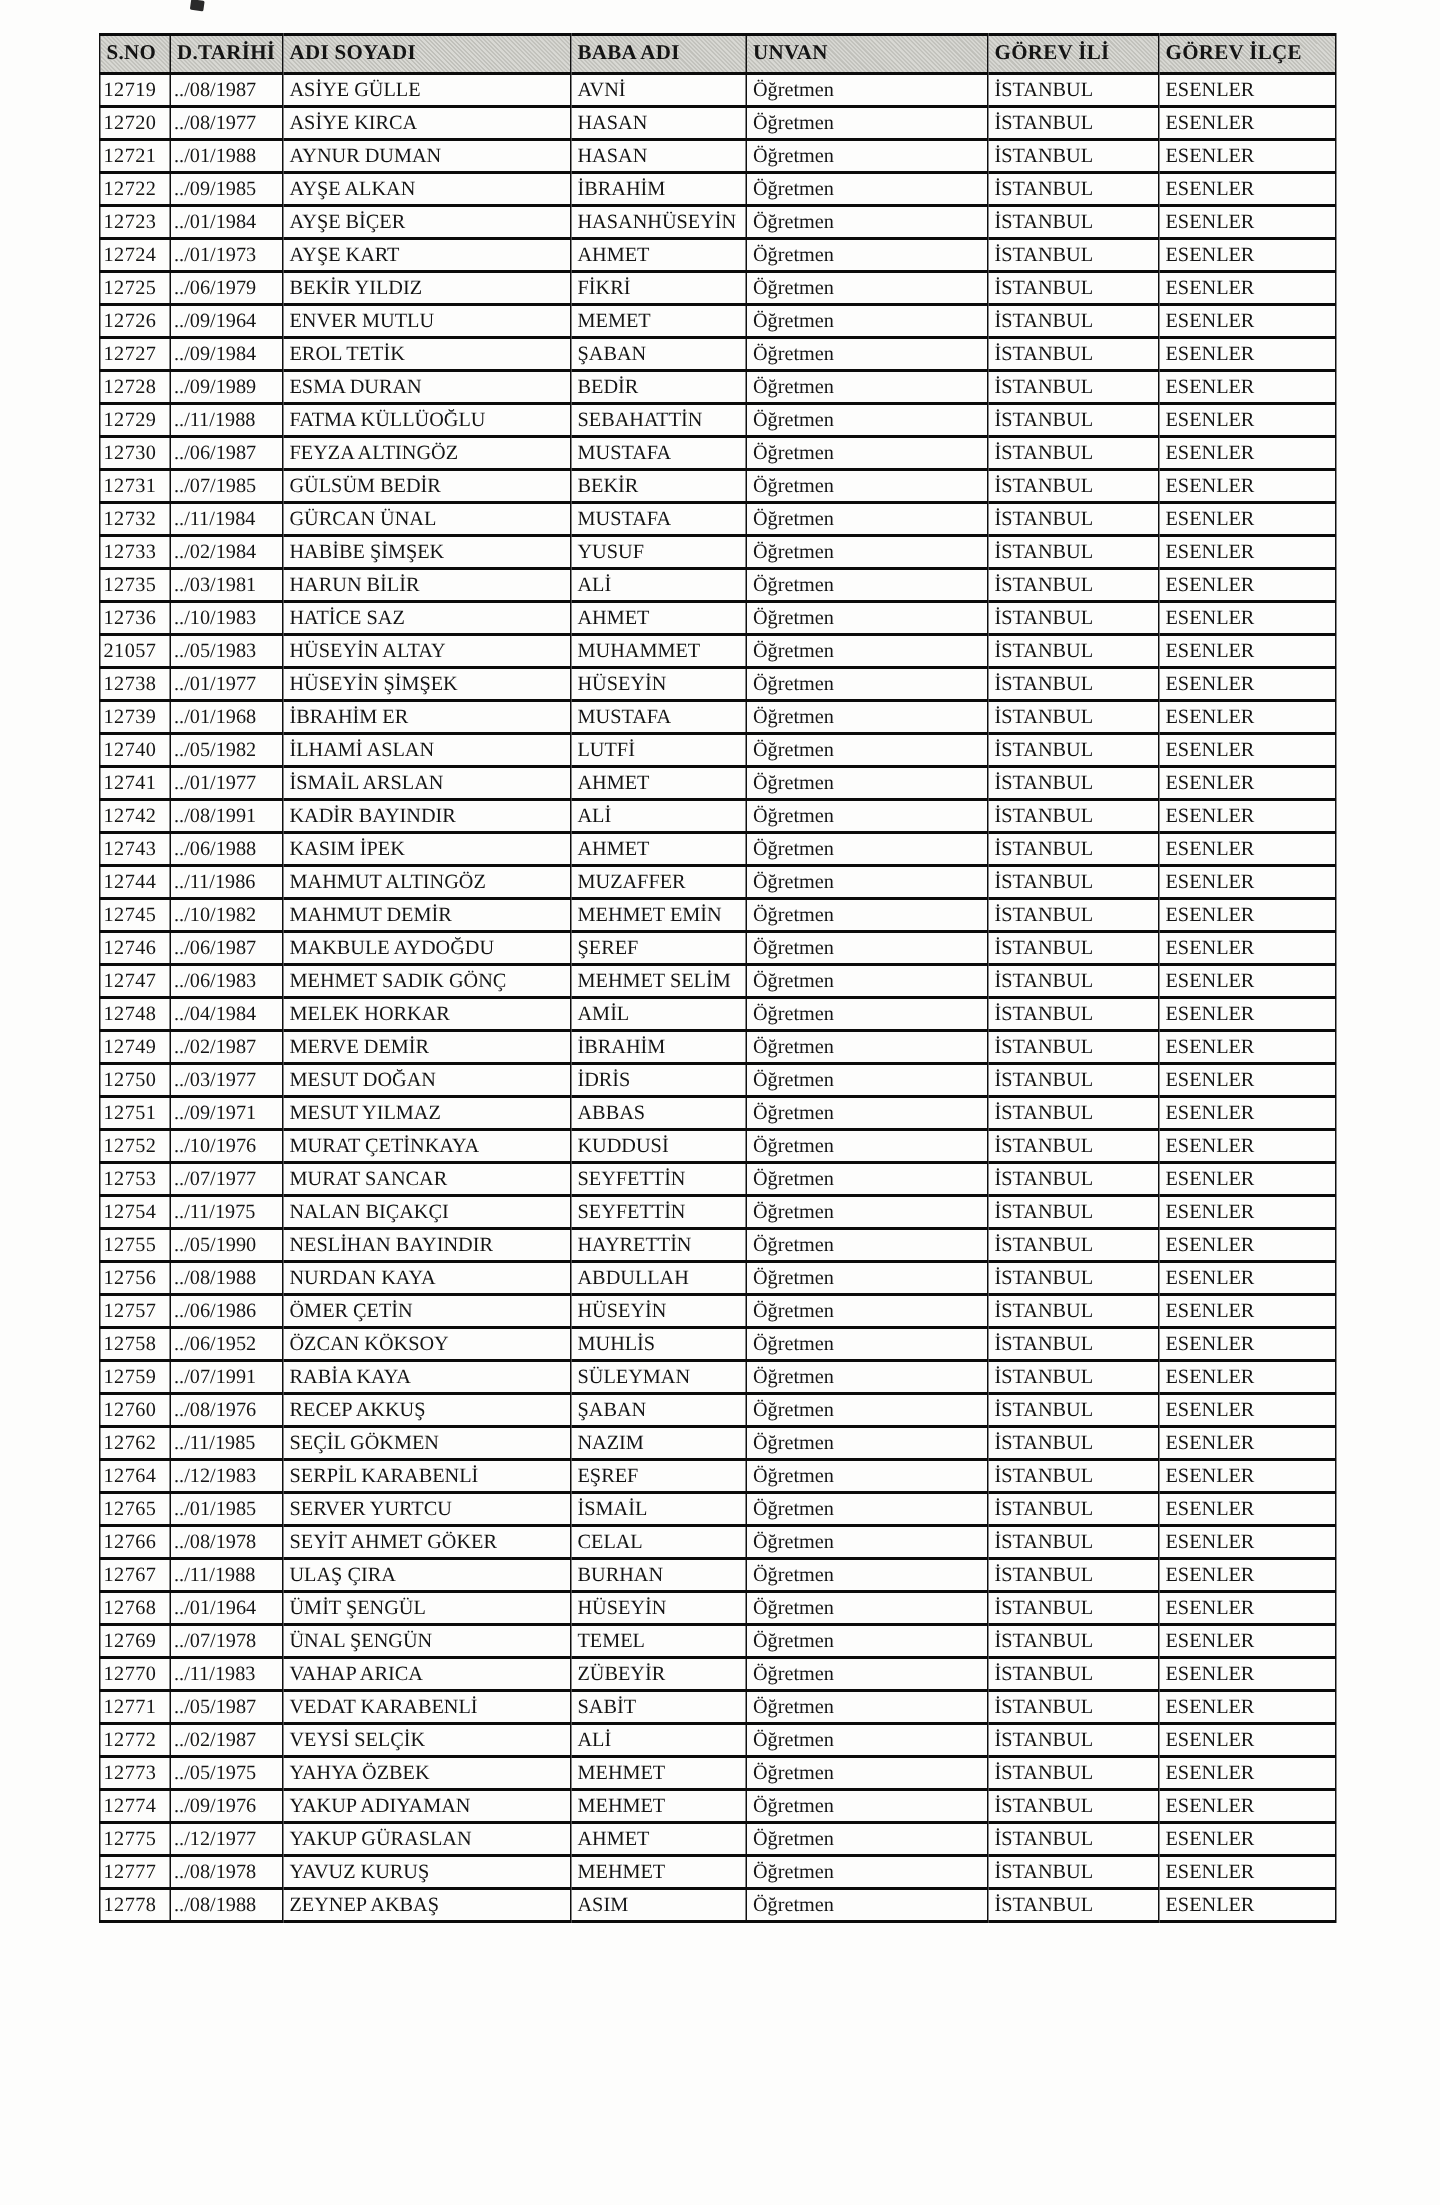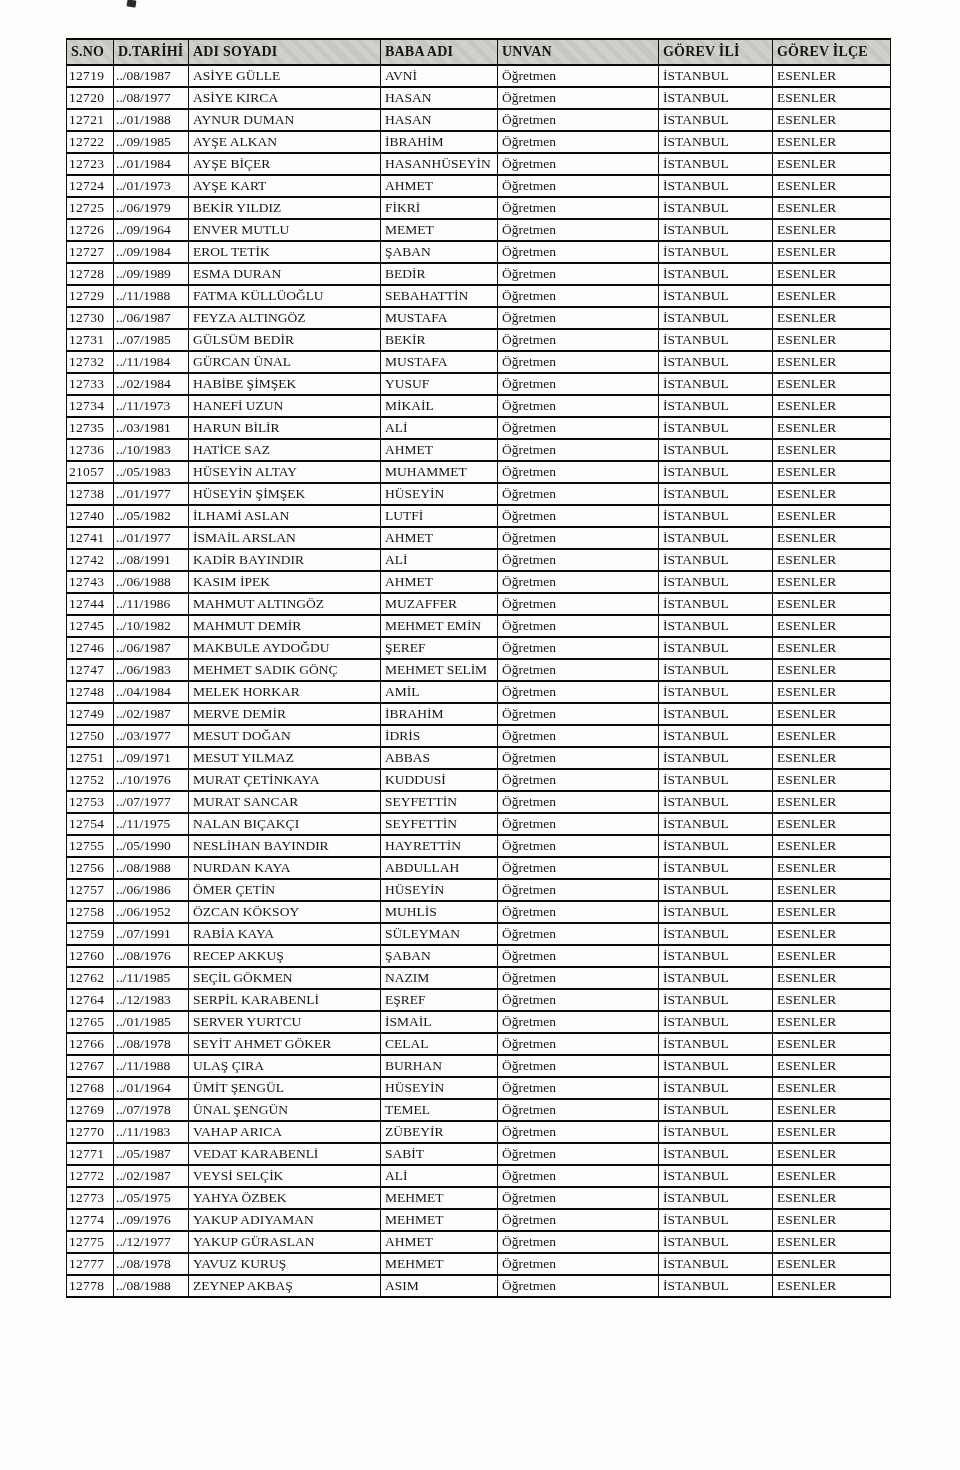--- a/index.html
+++ b/index.html
@@ -22,21 +22,21 @@
     top: 0px;
     width: 9px;
     height: 7px;
     background: #2a2a2a;
     border-radius: 1px;
     transform: rotate(8deg);
   }
   table.doc-table {
     position: absolute;
     left: 66px;
-    top: 38px;
+    top: 22px;
     width: 824px;
     border-collapse: collapse;
     table-layout: fixed;
   }
   .doc-table th, .doc-table td {
     border-left: 1.5px solid #101010;
     border-right: 1.5px solid #101010;
     border-top: 2px solid #0b0b0b;
     border-bottom: 2px solid #0b0b0b;
     padding: 0 3px 0 4px;
@@ -222,29 +222,20 @@
         <tr>
           <td class="c-sno">12733</td>
           <td class="c-tarih">../02/1984</td>
           <td class="c-ad">HABİBE ŞİMŞEK</td>
           <td class="c-baba">YUSUF</td>
           <td class="c-unvan">Öğretmen</td>
           <td class="c-ili">İSTANBUL</td>
           <td class="c-ilce">ESENLER</td>
         </tr>
         <tr>
-          <td class="c-sno">12734</td>
-          <td class="c-tarih">../11/1973</td>
-          <td class="c-ad">HANEFİ UZUN</td>
-          <td class="c-baba">MİKAİL</td>
-          <td class="c-unvan">Öğretmen</td>
-          <td class="c-ili">İSTANBUL</td>
-          <td class="c-ilce">ESENLER</td>
-        </tr>
-        <tr>
           <td class="c-sno">12735</td>
           <td class="c-tarih">../03/1981</td>
           <td class="c-ad">HARUN BİLİR</td>
           <td class="c-baba">ALİ</td>
           <td class="c-unvan">Öğretmen</td>
           <td class="c-ili">İSTANBUL</td>
           <td class="c-ilce">ESENLER</td>
         </tr>
         <tr>
           <td class="c-sno">12736</td>
@@ -262,20 +253,29 @@
           <td class="c-baba">MUHAMMET</td>
           <td class="c-unvan">Öğretmen</td>
           <td class="c-ili">İSTANBUL</td>
           <td class="c-ilce">ESENLER</td>
         </tr>
         <tr>
           <td class="c-sno">12738</td>
           <td class="c-tarih">../01/1977</td>
           <td class="c-ad">HÜSEYİN ŞİMŞEK</td>
           <td class="c-baba">HÜSEYİN</td>
+          <td class="c-unvan">Öğretmen</td>
+          <td class="c-ili">İSTANBUL</td>
+          <td class="c-ilce">ESENLER</td>
+        </tr>
+        <tr>
+          <td class="c-sno">12739</td>
+          <td class="c-tarih">../01/1968</td>
+          <td class="c-ad">İBRAHİM ER</td>
+          <td class="c-baba">MUSTAFA</td>
           <td class="c-unvan">Öğretmen</td>
           <td class="c-ili">İSTANBUL</td>
           <td class="c-ilce">ESENLER</td>
         </tr>
         <tr>
           <td class="c-sno">12740</td>
           <td class="c-tarih">../05/1982</td>
           <td class="c-ad">İLHAMİ ASLAN</td>
           <td class="c-baba">LUTFİ</td>
           <td class="c-unvan">Öğretmen</td>

